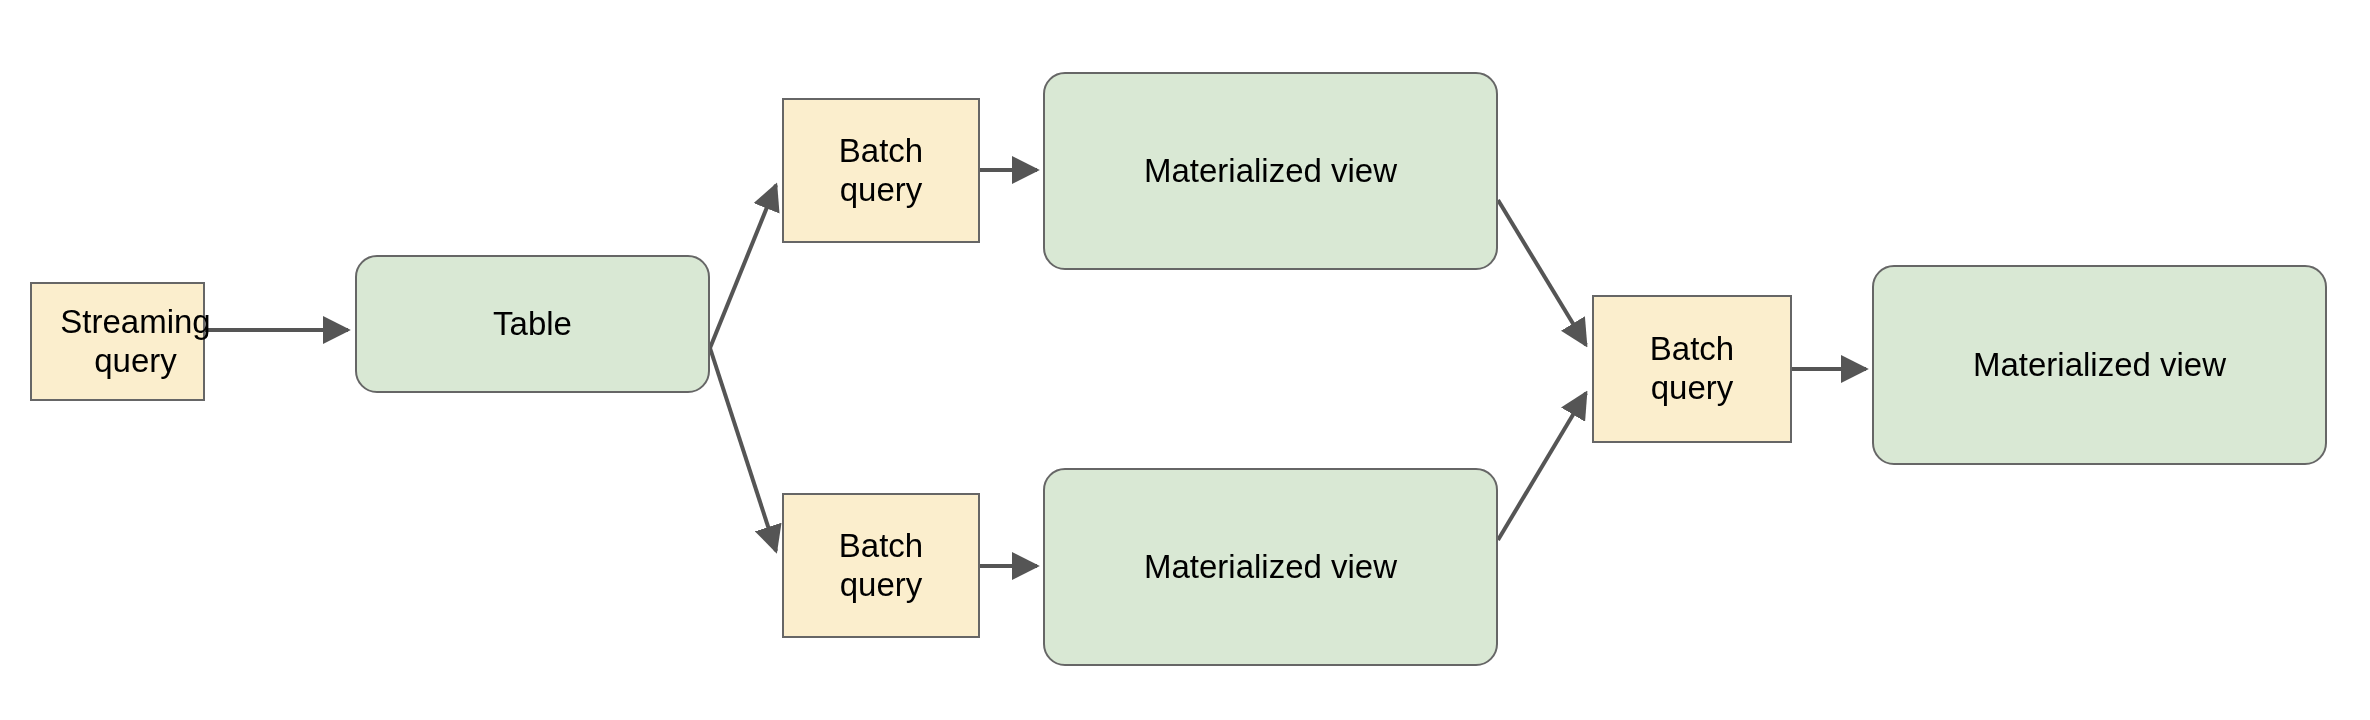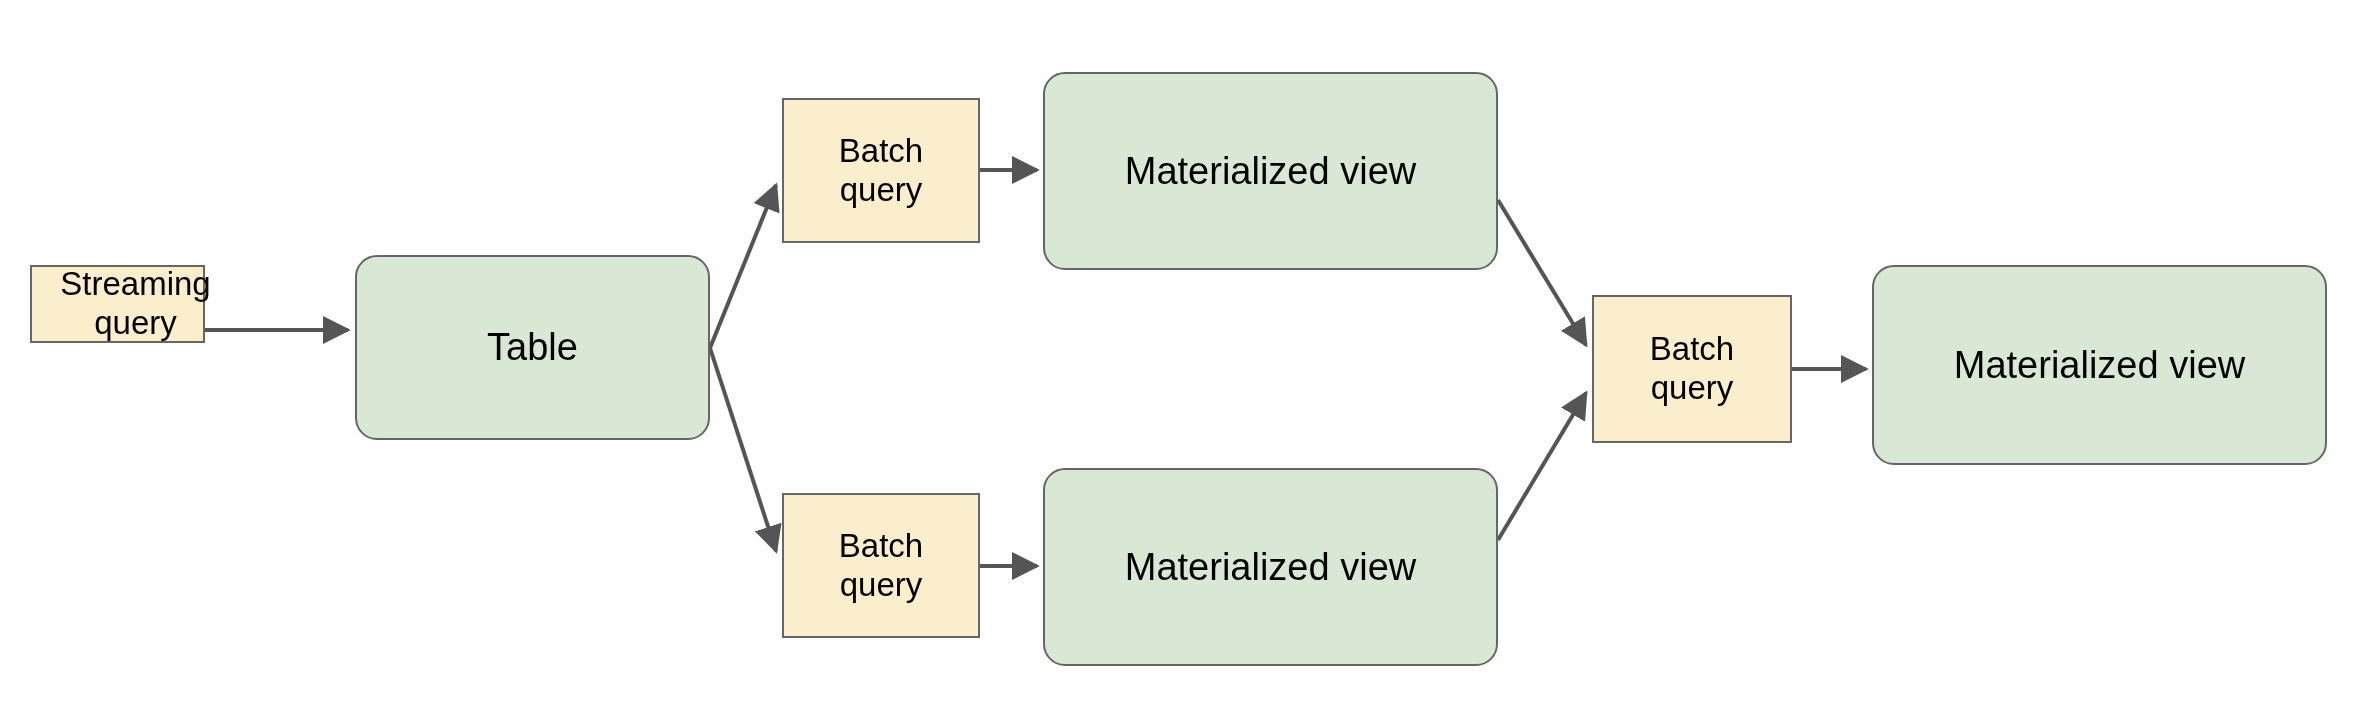--- a/index.html
+++ b/index.html
@@ -42,21 +42,21 @@
   }
   .node-process {
     background: #fbeecd;
     border-radius: 0;
     font-size: 33px;
     align-items: center;
   }
   .node-store {
     background: #d9e8d4;
     border-radius: 22px;
-    font-size: 38px;
+    font-size: 33px;
   }
   .node-label {
     display: block;
     white-space: pre-line;
     padding: 0 8px;
   }
 </style>
 </head>
 <body>
 
@@ -95,26 +95,26 @@
 
     <g>
       <line x1="1498" y1="540" x2="1586" y2="393" stroke="#555555" stroke-width="4" marker-end="url(#arrow-head)"></line>
     </g>
 
     <g>
       <line x1="1792" y1="369" x2="1866" y2="369" stroke="#555555" stroke-width="4" marker-end="url(#arrow-head)"></line>
     </g>
   </svg>
 
-  <div class="node node-process" style="left:30px; top:265px; width:175px; height:78px;padding-left:36px;">
+  <div class="node node-process" style="left:30px; top:282px; width:175px; height:119px;padding-left:36px;">
     <span class="node-label">Streaming
 query</span>
   </div>
 
-  <div class="node node-store" style="left:355px; top:255px; width:355px; height:185px;">
+  <div class="node node-store" style="left:355px; top:255px; width:355px; height:138px;">
     <span class="node-label">Table</span>
   </div>
 
   <div class="node node-process" style="left:782px; top:98px; width:198px; height:145px;">
     <span class="node-label">Batch
 query</span>
   </div>
 
   <div class="node node-store" style="left:1043px; top:72px; width:455px; height:198px;">
     <span class="node-label">Materialized view</span>

